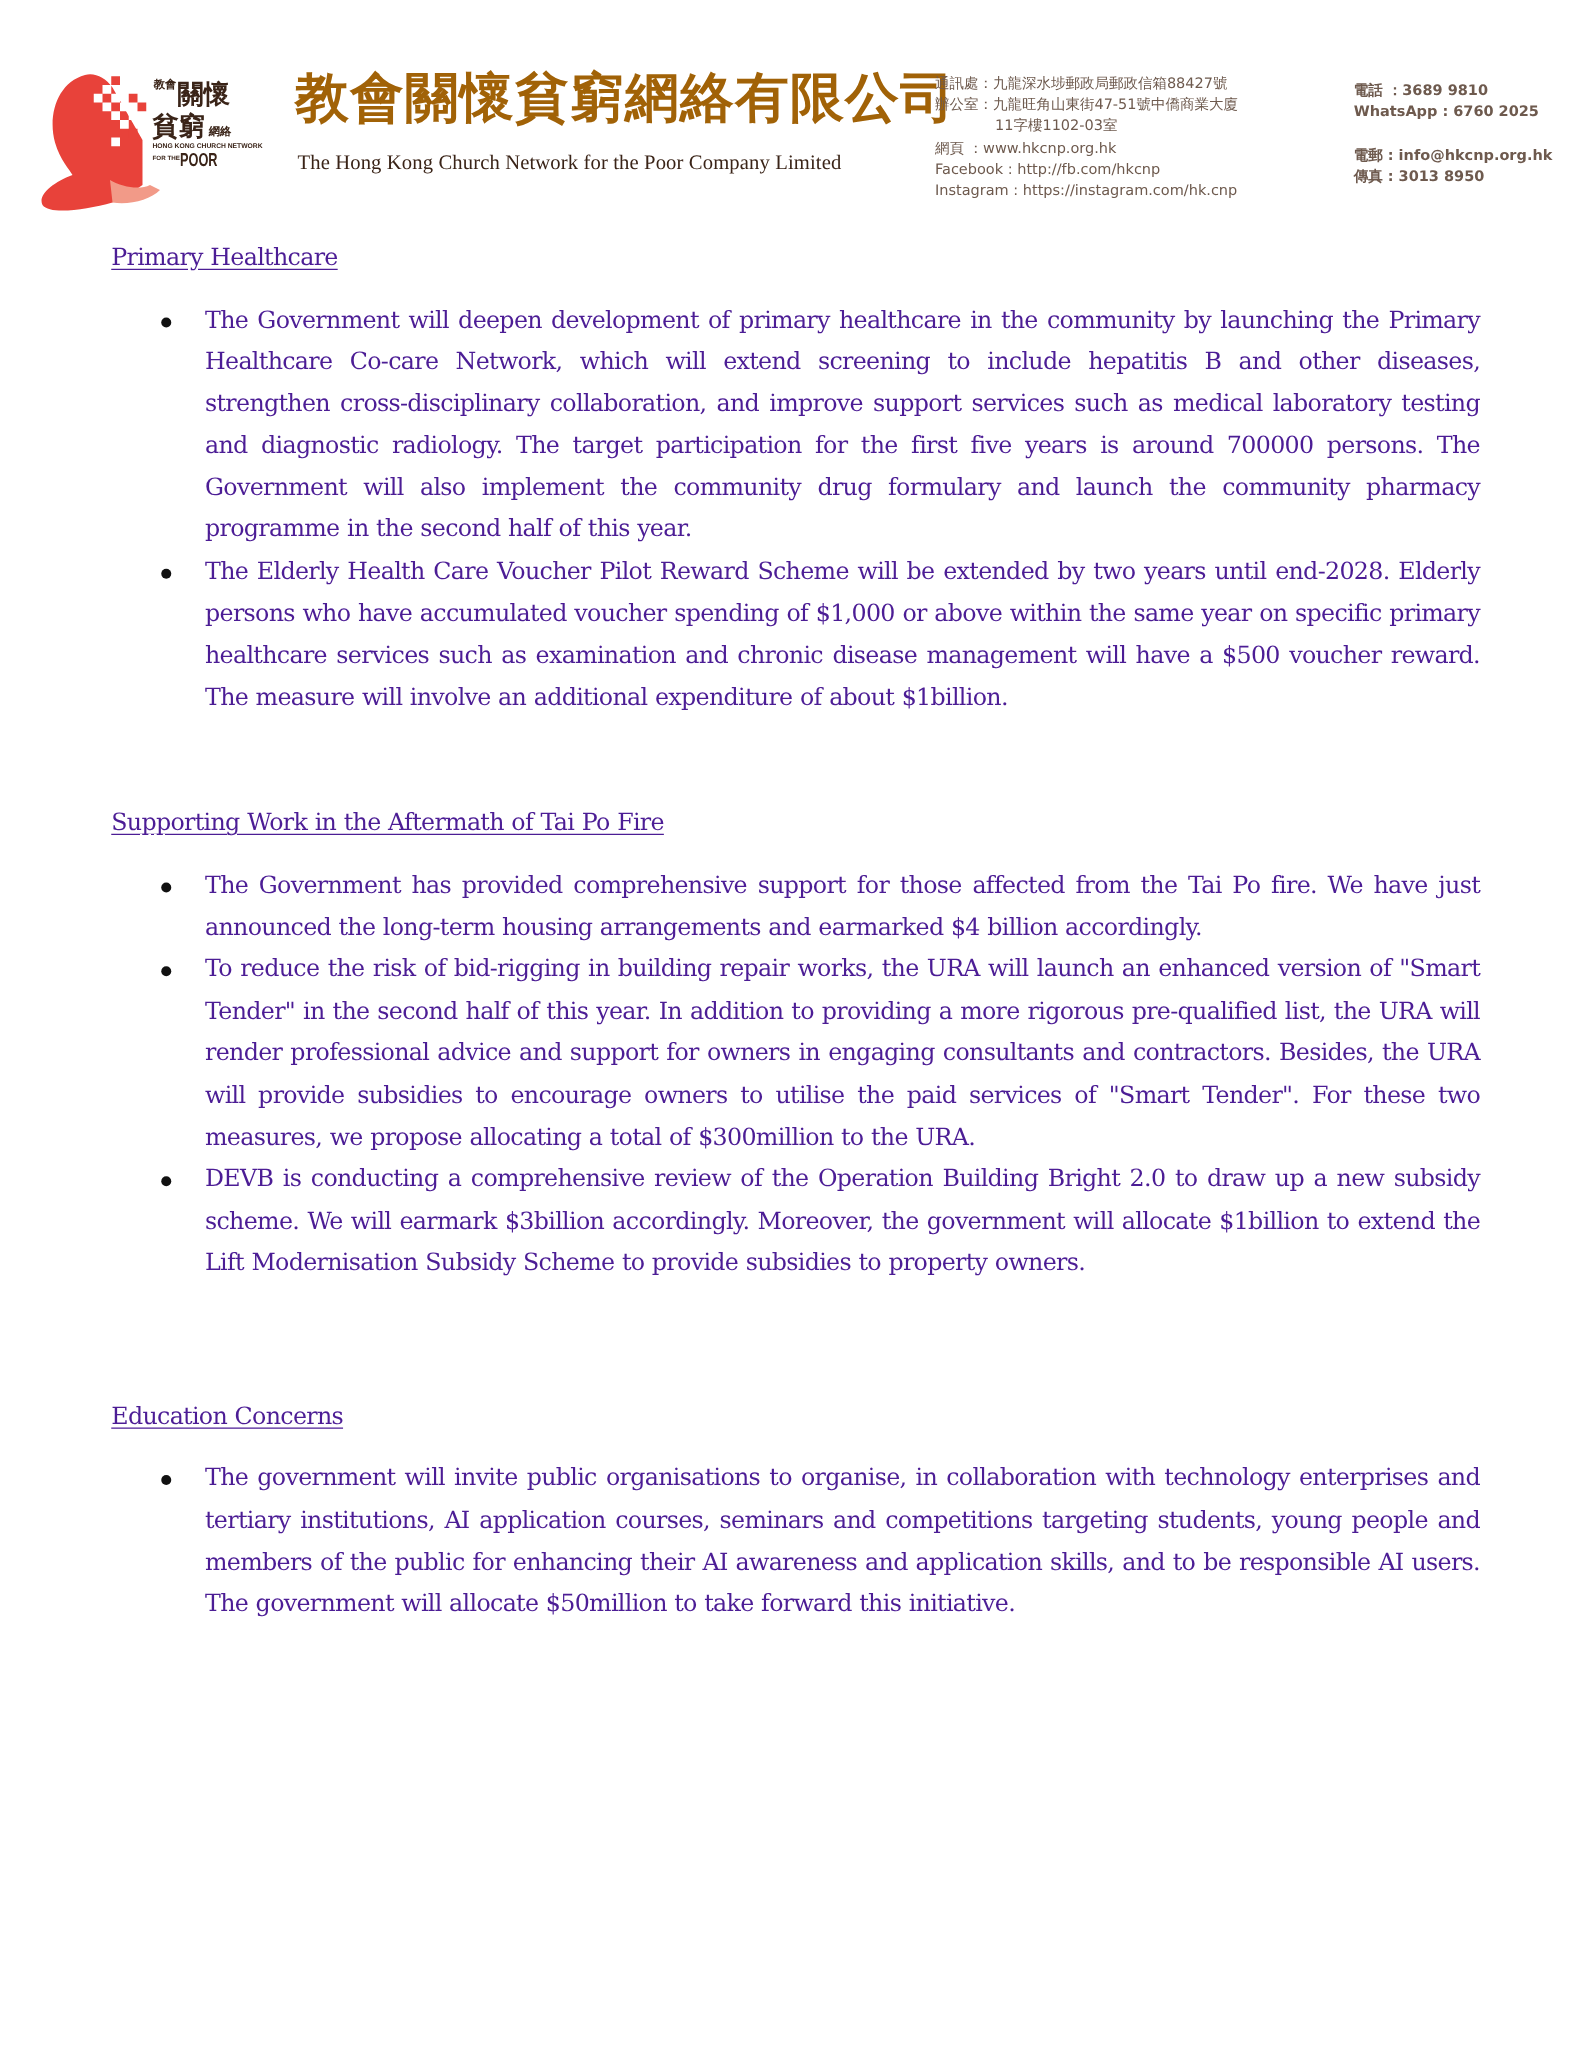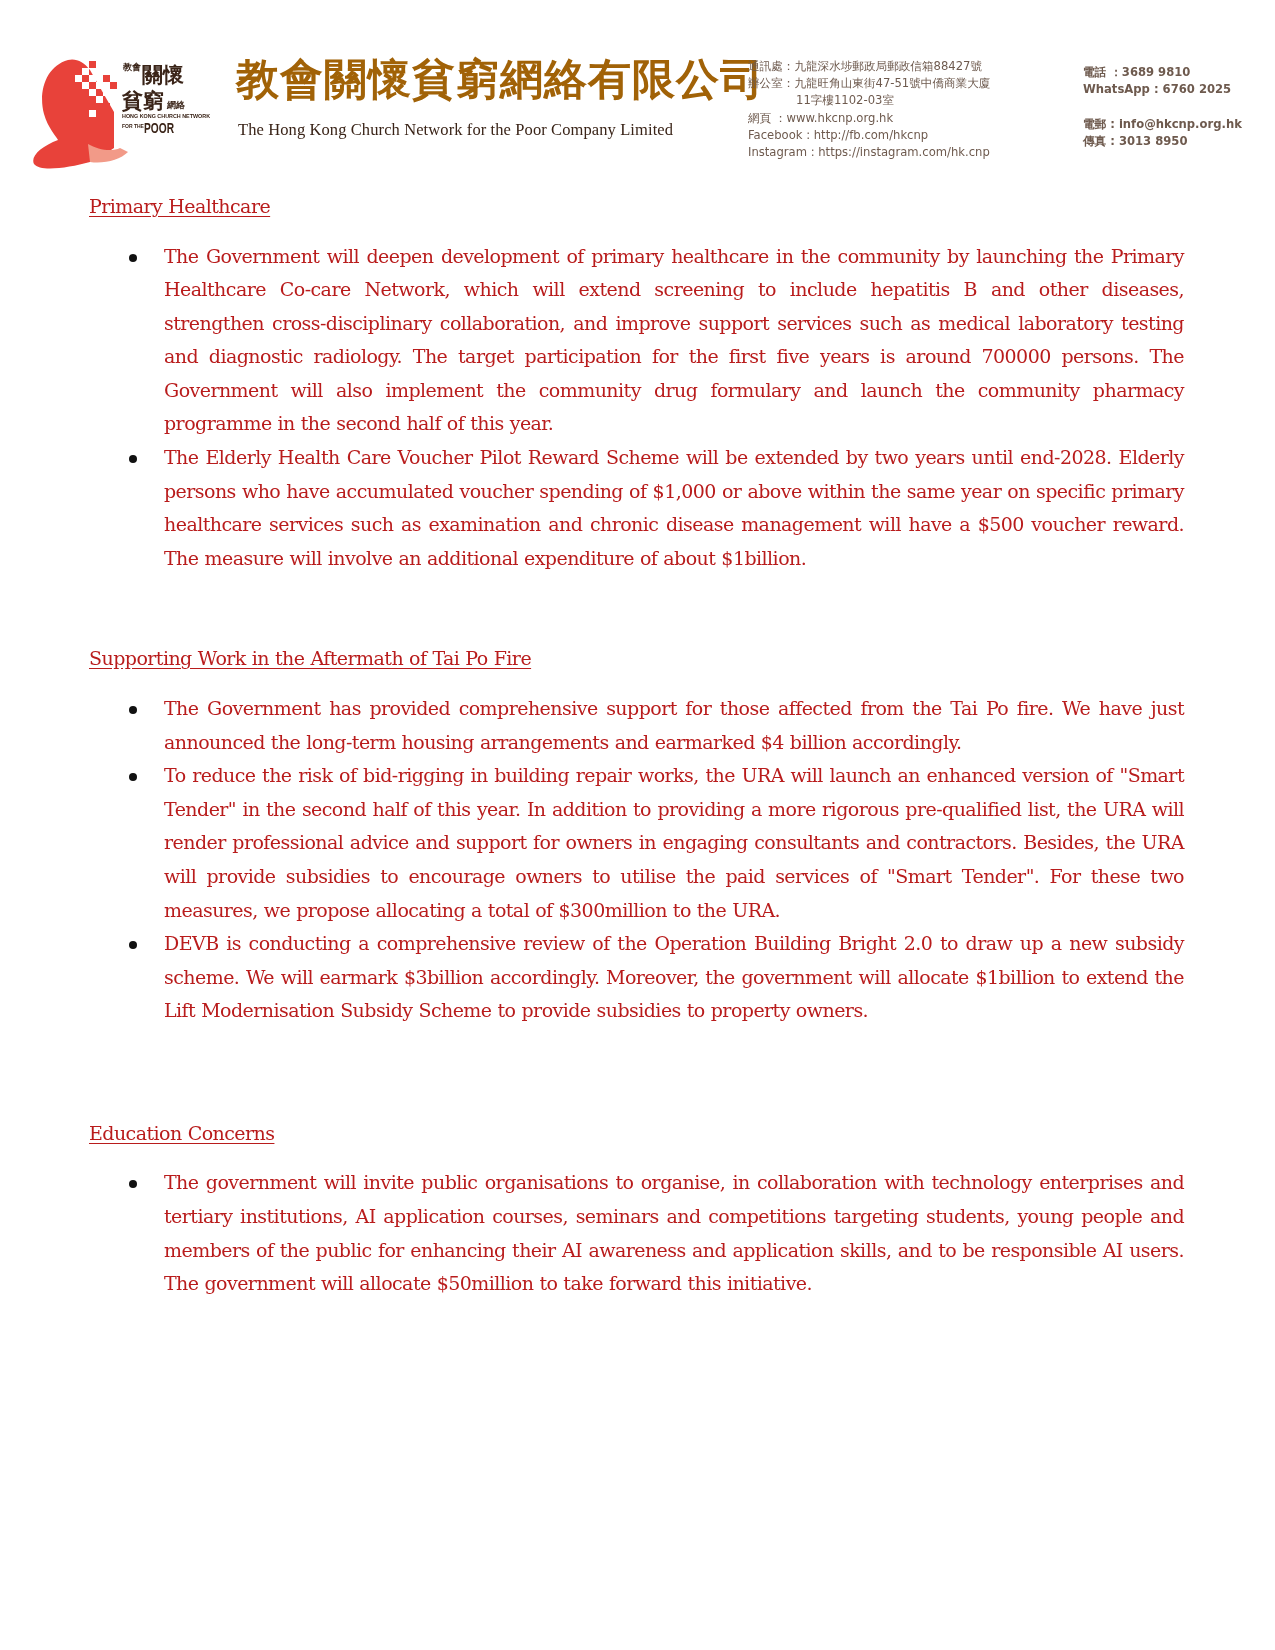--- a/index.html
+++ b/index.html
@@ -15,21 +15,21 @@
   .contact { position: absolute; font-family: "DejaVu Sans", sans-serif; font-size: 11.6px; color: #6e5a4e;
              line-height: 17.2px; white-space: nowrap; }
   .contact-left { left: 748px; top: 58px; }
   .contact-right { left: 1083px; top: 64px; font-weight: bold; }
   .contact .line { display: block; height: 17.2px; }
   .contact .indent { padding-left: 48px; }
   .contact .gap { height: 17.2px; }
 
   
   .content { position: absolute; left: 89px; top: 190px; width: 1095px;
-             font-family: "DejaVu Serif", "Liberation Serif", serif; font-size: 19px; color: #b91c1c;
+             font-family: "DejaVu Serif", "Liberation Serif", serif; font-size: 19px; color: #4c1d95;
              letter-spacing: -0.55px; word-spacing: 0.5px; }
   .section-heading { margin: 0; font-size: 19px; font-weight: normal; text-decoration: underline;
                      text-underline-offset: 3px; line-height: 33.5px; }
   .bullets { list-style: none; margin: 16px 0 0 0; padding: 0; }
   .bullets li { position: relative; padding-left: 75px; line-height: 33.6px; text-align: justify; }
   .bullets li .dot { position: absolute; left: 40px; top: 14px; width: 8px; height: 8px; background: #111;
                      border-radius: 50%; }
   .section-2 { margin-top: 67px; }
   .section-3 { margin-top: 89px; }
 </style>

